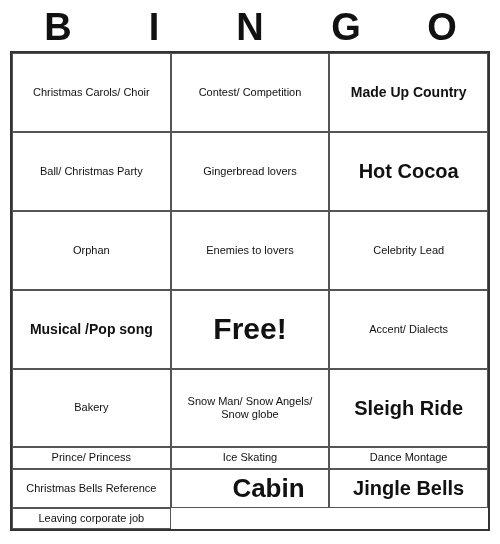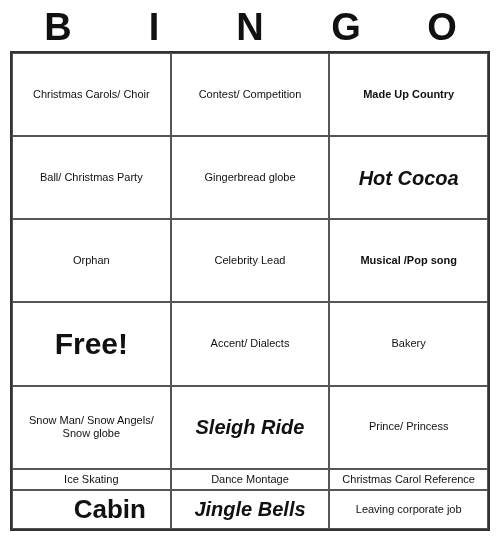--- a/index.html
+++ b/index.html
@@ -47,25 +47,24 @@
       text-align: center;
       padding: 3px;
       font-size: 11px;
       color: #111;
       line-height: 1.2;
     }
 
     .bingo-cell.large-text {
       font-size: 20px;
       font-weight: bold;
-      font-style: italic;
     }
 
     .bingo-cell.medium-text {
-      font-size: 11px;
+      font-size: 14px;
       font-weight: bold;
     }
 
     .bingo-cell.xlarge-text {
       font-size: 26px;
       font-weight: bold;
       padding-left: 40px;
     }
 
     .bingo-cell.free {
@@ -82,30 +81,31 @@
     <div class="bingo-letter">N</div>
     <div class="bingo-letter">G</div>
     <div class="bingo-letter">O</div>
   </div>
 
 <div class="bingo-grid">
 <div class="bingo-cell">Christmas Carols/ Choir</div>
     <div class="bingo-cell">Contest/ Competition</div>
     <div class="bingo-cell medium-text">Made Up Country</div>
     <div class="bingo-cell">Ball/ Christmas Party</div>
-    <div class="bingo-cell">Gingerbread globe</div>
+    <div class="bingo-cell">Gingerbread lovers</div>
     <div class="bingo-cell large-text">Hot Cocoa</div>
     <div class="bingo-cell">Orphan</div>
+    <div class="bingo-cell">Enemies to lovers</div>
     <div class="bingo-cell">Celebrity Lead</div>
     <div class="bingo-cell medium-text">Musical /Pop song</div>
     <div class="bingo-cell free">Free!</div>
     <div class="bingo-cell">Accent/ Dialects</div>
     <div class="bingo-cell">Bakery</div>
     <div class="bingo-cell">Snow Man/ Snow Angels/ Snow globe</div>
     <div class="bingo-cell large-text">Sleigh Ride</div>
     <div class="bingo-cell">Prince/ Princess</div>
     <div class="bingo-cell">Ice Skating</div>
     <div class="bingo-cell">Dance Montage</div>
-    <div class="bingo-cell">Christmas Carol Reference</div>
+    <div class="bingo-cell">Christmas Bells Reference</div>
     <div class="bingo-cell xlarge-text">Cabin</div>
     <div class="bingo-cell large-text">Jingle Bells</div>
     <div class="bingo-cell">Leaving corporate job</div>
   </div>
 
 </body></html>

